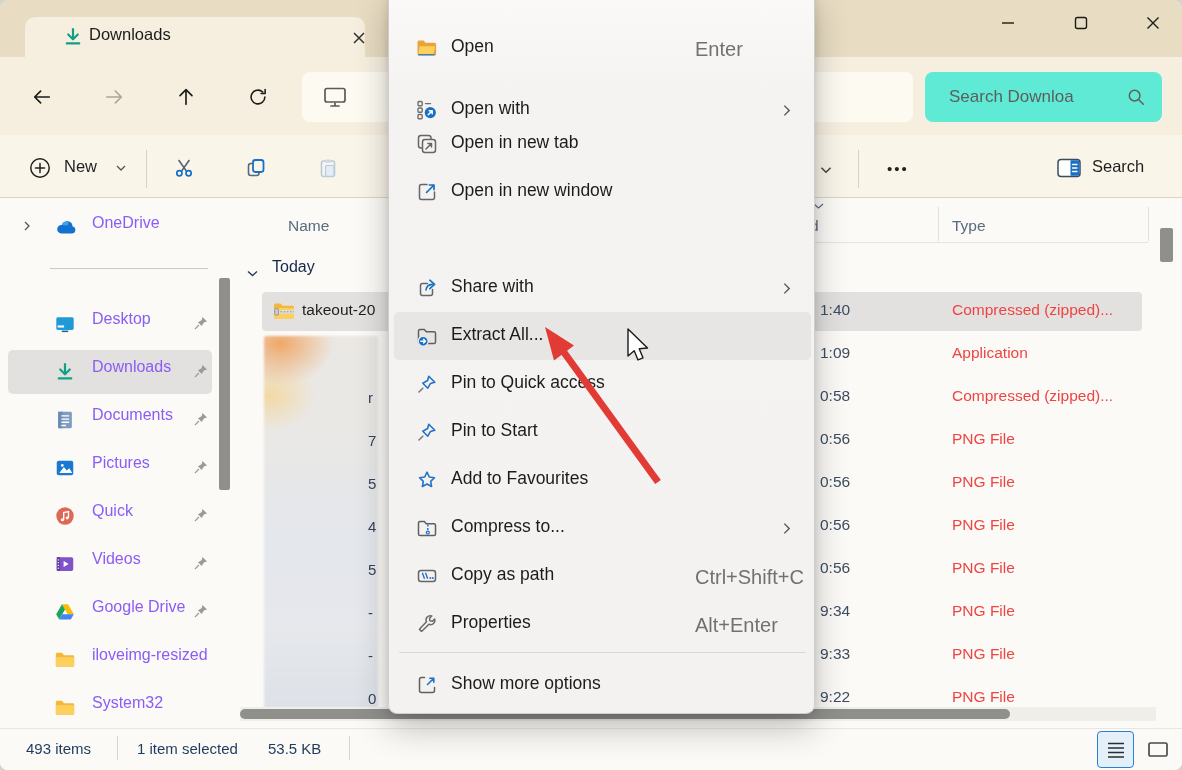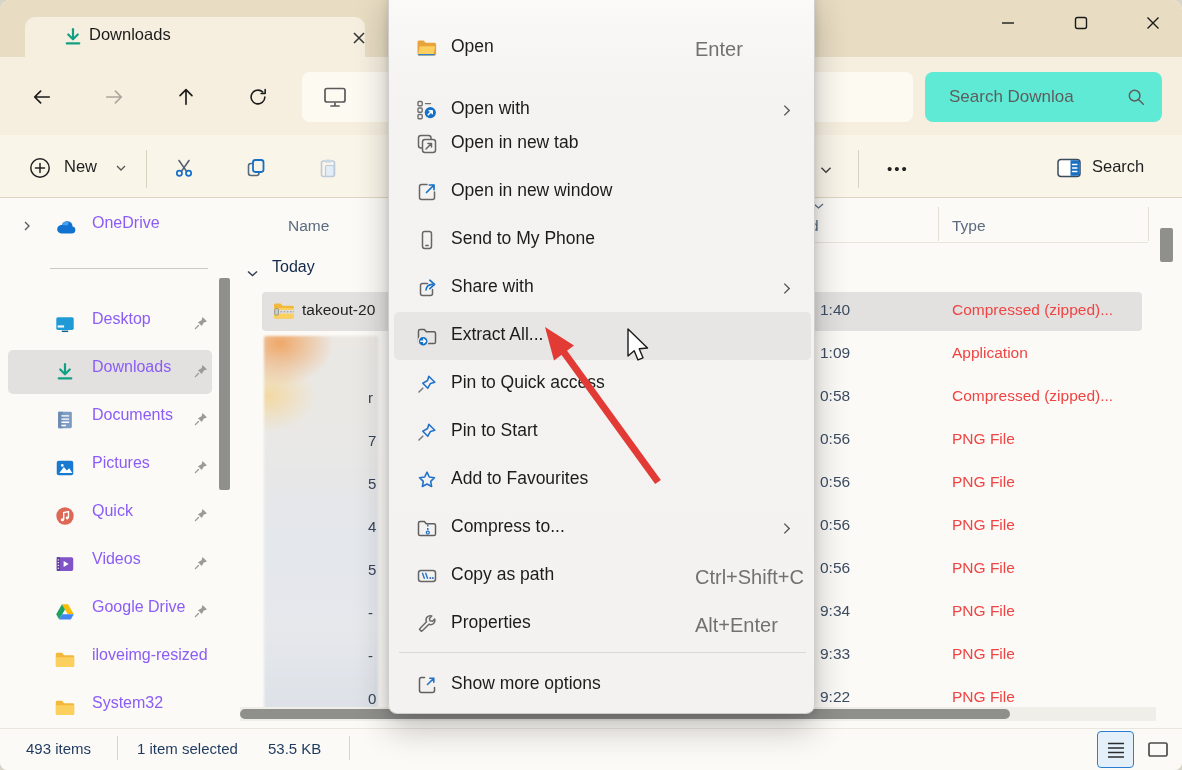--- a/index.html
+++ b/index.html
@@ -441,27 +441,20 @@
           </svg></span>
       <span class="mil">Open in new tab</span>
     </div>
     <div class="mi" style="top:177px;">
       <span class="mic"><svg width="24" height="24" viewBox="0 0 24 24" fill="none">
             <path d="M12 4.5H6.5a2 2 0 0 0-2 2v11a2 2 0 0 0 2 2h11a2 2 0 0 0 2-2V12" stroke="#666" stroke-width="1.5" stroke-linecap="round"></path>
             <path d="M11.5 12.5 19 5m0 0h-4.6M19 5v4.6" stroke="#1670c6" stroke-width="1.7" stroke-linecap="round" stroke-linejoin="round"></path>
           </svg></span>
       <span class="mil">Open in new window</span>
     </div>
-    <div class="mi" style="top:225px;">
-      <span class="mic"><svg width="24" height="24" viewBox="0 0 24 24" fill="none">
-            <rect x="7.5" y="3.5" width="9" height="17" rx="2.2" stroke="#666" stroke-width="1.5"></rect>
-            <path d="M10.8 17.5h2.4" stroke="#666" stroke-width="1.5" stroke-linecap="round"></path>
-          </svg></span>
-      <span class="mil">Send to My Phone</span>
-    </div>
     <div class="mi" style="top:273px;">
       <span class="mic"><svg width="24" height="24" viewBox="0 0 24 24" fill="none">
             <path d="M12.5 7.5h-5a2 2 0 0 0-2 2v8a2 2 0 0 0 2 2h8a2 2 0 0 0 2-2v-4" stroke="#666" stroke-width="1.5" stroke-linecap="round"></path>
             <path d="M11 14c.4-3.6 2.4-5.4 6.3-5.6" stroke="#1670c6" stroke-width="1.6" fill="none" stroke-linecap="round"></path>
             <path d="M14.8 4.2 19.6 8.4l-4.8 4.2" stroke="#1670c6" stroke-width="1.6" fill="none" stroke-linecap="round" stroke-linejoin="round"></path>
           </svg></span>
       <span class="mil">Share with</span>
       <span class="mich"><svg width="13" height="13" viewBox="0 0 12 12" fill="none">
             <path d="M4 1.5 8.5 6 4 10.5" stroke="#555" stroke-width="1.3"></path>
           </svg></span>

